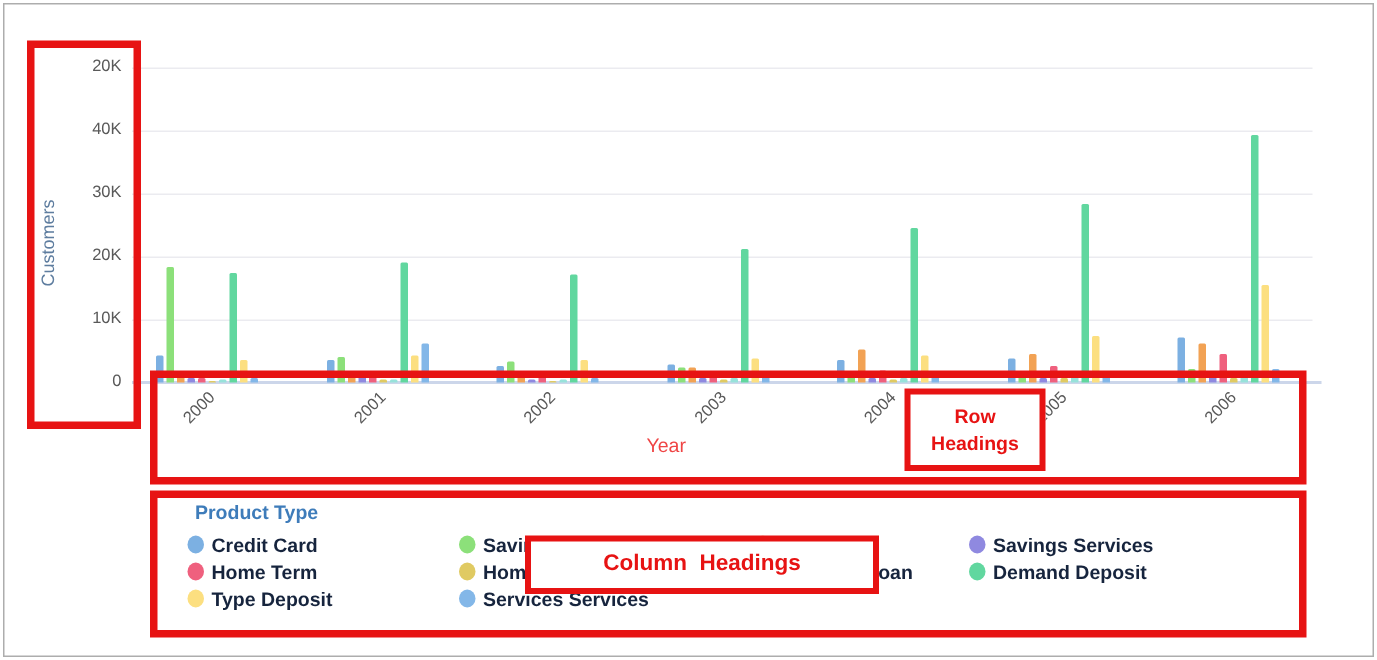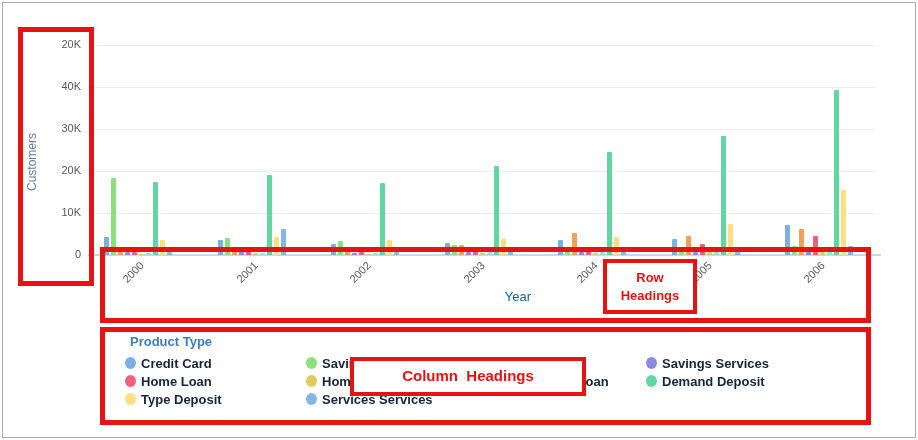--- a/index.html
+++ b/index.html
@@ -4,21 +4,21 @@
 <style>
   html,body{margin:0;padding:0;background:#fff;}
   body{width:918px;height:440px;position:relative;font-family:"Liberation Sans",sans-serif;overflow:hidden;}
   .frame{position:absolute;left:2px;top:2px;width:912px;height:434px;border:1px solid #adadad;background:#fff;}
   .gridline{position:absolute;left:85px;width:787px;height:1px;background:#ebebf0;z-index:1;}
   .axisline{position:absolute;left:85px;top:251px;width:793px;height:2px;background:#ccd6ea;z-index:1;}
   .ytick{position:absolute;width:40px;text-align:right;font-size:11px;color:#595959;z-index:2;}
   .bar{position:absolute;z-index:2;border-radius:1px 1px 0 0;}
   .xtick{position:absolute;width:48px;text-align:center;font-size:11px;color:#595959;transform:rotate(-45deg);z-index:2;}
   .y-axis-title{position:absolute;left:-31px;top:152px;width:120px;text-align:center;font-size:12px;color:#5e7d9f;transform:rotate(-90deg);z-index:2;}
-  .x-axis-title{position:absolute;left:408px;top:286px;width:120px;text-align:right;font-size:13px;color:#0369a1;z-index:2;}
+  .x-axis-title{position:absolute;left:428px;top:286px;width:120px;text-align:left;font-size:13px;color:#ef4444;z-index:2;}
   .legend-title{position:absolute;left:127px;top:331px;font-size:13px;font-weight:bold;color:#3e7cba;z-index:2;}
   .legend-item{position:absolute;z-index:2;}
   .legend-dot{position:absolute;width:11px;height:12px;border-radius:50%;}
   .legend-label{position:absolute;left:16px;top:-1px;font-size:13px;font-weight:bold;color:#16243d;white-space:nowrap;}
   .redbox{position:absolute;border:5px solid #e71313;background:transparent;z-index:8;}
   .red-label-box{position:absolute;background:#fff;border:4px solid #e71313;z-index:9;display:flex;flex-direction:column;align-items:center;justify-content:center;color:#e71313;font-weight:bold;text-align:center;}
   .red-label-box .ln{line-height:1.35;white-space:pre;}
   #tv-box{left:28px;top:59px;width:77px;height:50px;font-size:15px;}
   #rh-box{left:600px;top:256px;width:86px;height:47px;font-size:13px;}
   #ch-box{left:347px;top:354px;width:228px;height:31px;font-size:15px;}
@@ -123,21 +123,21 @@
   <div class="x-axis-title">Year</div>
 
   <div class="legend-title">Product Type</div>
   <div id="legend">
       <div class="legend-item" style="left: 122px; top: 354px;">
         <div class="legend-dot" style="background: rgb(124, 176, 226);"></div>
         <div class="legend-label">Credit Card</div>
       </div>
       <div class="legend-item" style="left: 122px; top: 372px;">
         <div class="legend-dot" style="background: rgb(239, 96, 126);"></div>
-        <div class="legend-label">Home Loan</div>
+        <div class="legend-label">Home Term</div>
       </div>
       <div class="legend-item" style="left: 122px; top: 390px;">
         <div class="legend-dot" style="background: rgb(252, 223, 128);"></div>
         <div class="legend-label">Type Deposit</div>
       </div>
       <div class="legend-item" style="left: 303px; top: 354px;">
         <div class="legend-dot" style="background: rgb(140, 224, 122);"></div>
         <div class="legend-label">Savings</div>
       </div>
       <div class="legend-item" style="left: 303px; top: 372px;">

